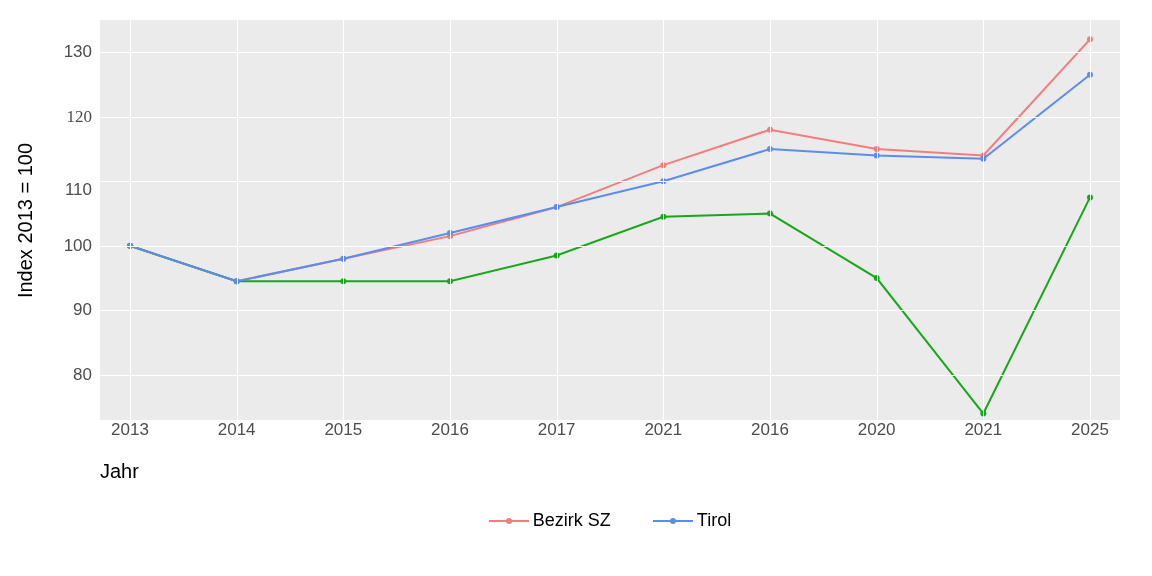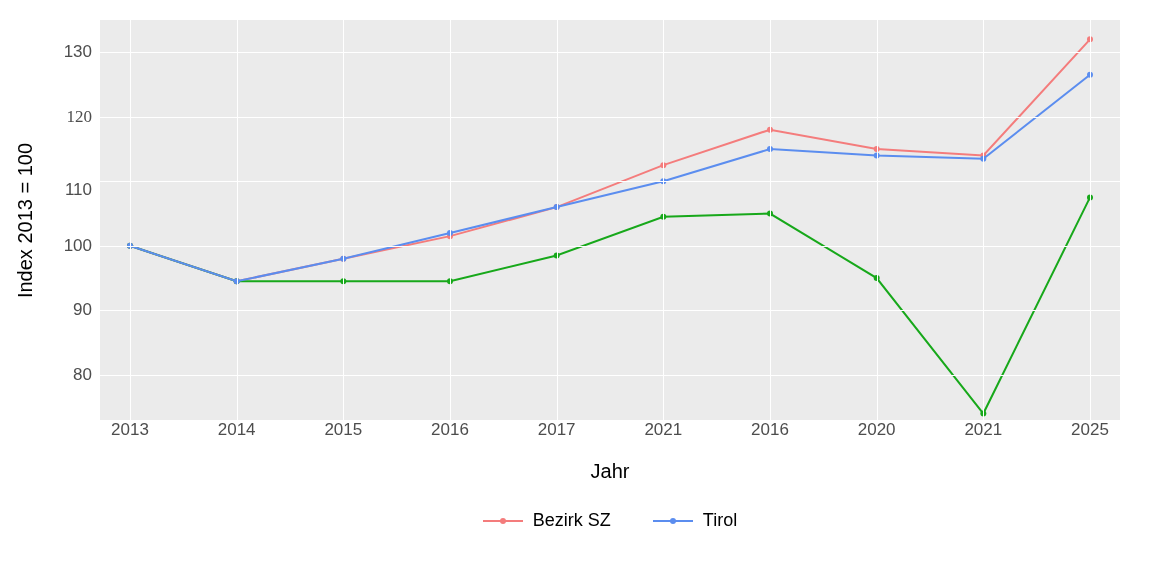--- a/index.html
+++ b/index.html
@@ -63,40 +63,40 @@
     transform: rotate(-90deg);
     white-space: nowrap;
     font-size: 20px;
     color: #000;
   }
   .x-axis-title {
     position: absolute;
     left: 100px;
     width: 1020px;
     top: 460px;
-    text-align: center;
+    text-align: left;
     font-size: 20px;
     color: #000;
   }
   .legend {
     position: absolute;
     left: 100px;
     width: 1020px;
     top: 510px;
     display: flex;
     justify-content: center;
     align-items: center;
     gap: 42px;
     font-size: 18px;
     color: #000;
   }
   .legend-item {
     display: flex;
     align-items: center;
-    gap: 10px;
+    gap: 4px;
   }
   .legend-swatch {
     width: 40px;
     height: 18px;
     position: relative;
   }
   .legend-swatch .ls-line {
     position: absolute;
     left: 0; right: 0;
     top: 50%;

